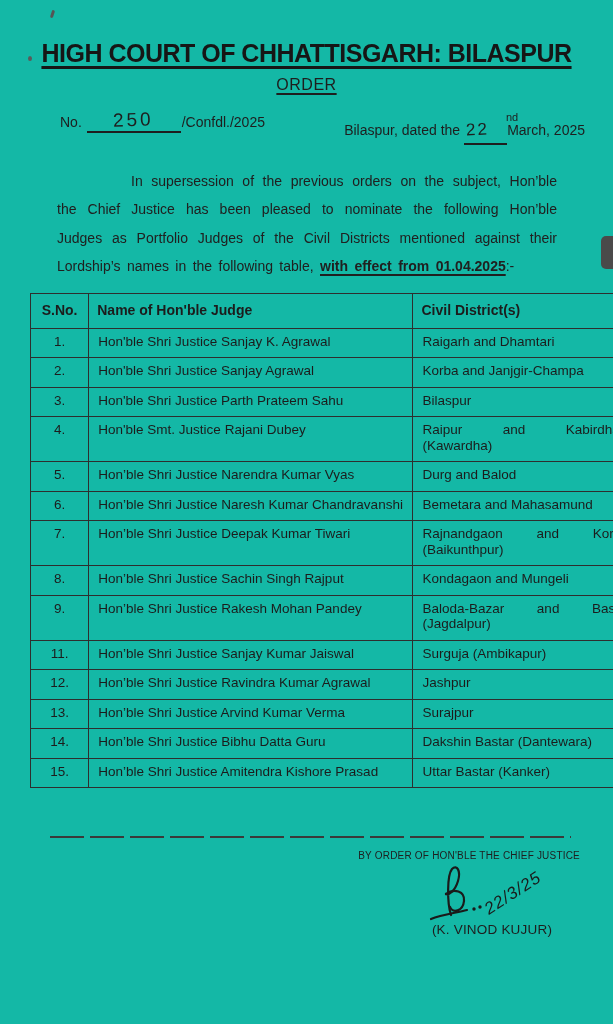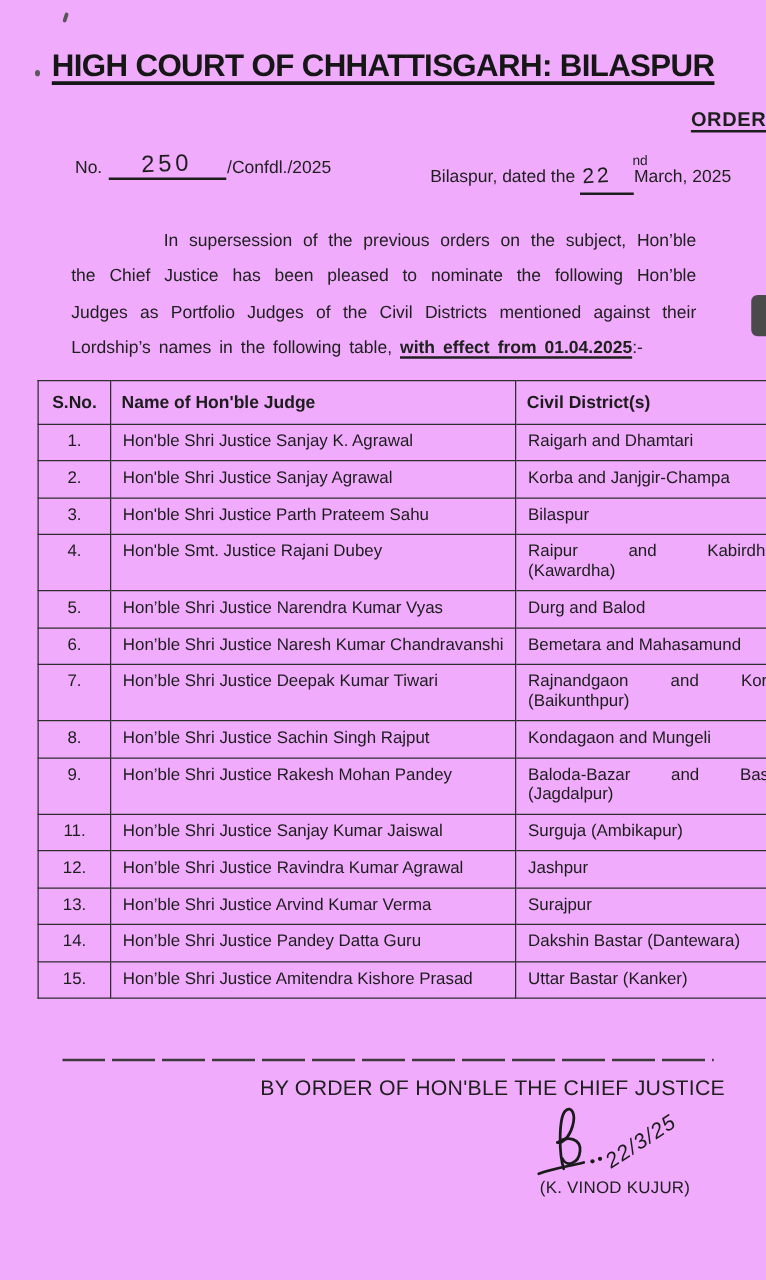--- a/index.html
+++ b/index.html
@@ -1,37 +1,37 @@
 <!DOCTYPE html>
 <html><head>
 <meta charset="utf-8">
 <style>
   * { margin:0; padding:0; box-sizing:border-box; }
   html,body { background:#e8e8e8; }
   body { font-family:"Liberation Sans", sans-serif; }
   .page {
     position:relative; width:613px; height:1024px; margin:0 auto;
-    background:#f0abfc; color:#1e1e1e; overflow:hidden;
+    background:#14b8a6; color:#1e1e1e; overflow:hidden;
   }
   
   .artifact-tick { position:absolute; left:51px; top:10px; width:3px; height:8px;
     background:#555; border-radius:2px; transform:rotate(18deg); }
   .artifact-dot { position:absolute; left:28px; top:56px; width:4px; height:5px;
     background:#5a5a5a; border-radius:50%; }
   .artifact-blob { position:absolute; right:-4px; top:236px; width:16px; height:33px;
     background:#4a4a4a; border-radius:5px; }
 
   .doc-title {
     margin-top:38px; text-align:center;
     font-size:25px; font-weight:bold; letter-spacing:-0.5px; color:#161616;
     line-height:30px;
   }
   .doc-title span { text-decoration:underline; text-decoration-thickness:2.5px; text-underline-offset:4px; }
   .doc-subtitle {
-    margin-top:20px; text-align:right; font-size:16px; font-weight:bold; letter-spacing:0.5px;
+    margin-top:8px; text-align:center; font-size:16px; font-weight:normal; letter-spacing:0.5px;
   }
   .doc-subtitle span { text-decoration:underline; text-decoration-thickness:2px; text-underline-offset:3px; }
 
   .ref-row {
     display:flex; justify-content:space-between; align-items:flex-start;
     margin-top:14px; padding:0 28px 0 60px; font-size:14px;
   }
   .ref-left { line-height:22px; }
   .blank {
     display:inline-block; min-width:94px; border-bottom:2px solid #1e1e1e;
@@ -68,21 +68,21 @@
   table.judges th.col-sno { text-align:center; padding-left:4px; padding-right:4px; }
   table.judges td { padding:5px 9px 8px 9px; line-height:15.5px; }
   table.judges td.col-sno { text-align:center; }
   table.judges td.col-district { text-align:justify; }
   col.c-sno { width:53px; } col.c-name { width:295px; } col.c-district { width:207px; }
 
   .separator {
     margin:48px 0 0 50px; width:521px; height:2px;
     background:repeating-linear-gradient(90deg,#3a3a3a 0 34px,transparent 34px 40px);
   }
-  .by-order { margin:12px 33px 0 0; text-align:right; font-size:17px; letter-spacing:0.2px; }
+  .by-order { margin:12px 33px 0 0; text-align:right; font-size:10px; letter-spacing:0.2px; }
 
   .sig-area { margin:2px 26px 0 0; display:flex; justify-content:flex-end; }
   .signatory { width:210px; margin-left:auto; margin-right:16px; text-align:center;
     font-size:13.5px; line-height:17px; letter-spacing:0.2px; }
 </style>
 </head>
 <body>
 
 <div class="page">
 
@@ -181,21 +181,21 @@
           <td class="col-name">Hon’ble Shri Justice Ravindra Kumar Agrawal</td>
           <td class="col-district">Jashpur</td>
         </tr>
         <tr>
           <td class="col-sno">13.</td>
           <td class="col-name">Hon’ble Shri Justice Arvind Kumar Verma</td>
           <td class="col-district">Surajpur</td>
         </tr>
         <tr>
           <td class="col-sno">14.</td>
-          <td class="col-name">Hon’ble Shri Justice Pandey Datta Guru</td>
+          <td class="col-name">Hon’ble Shri Justice Bibhu Datta Guru</td>
           <td class="col-district">Dakshin Bastar (Dantewara)</td>
         </tr>
         <tr>
           <td class="col-sno">15.</td>
           <td class="col-name">Hon’ble Shri Justice Amitendra Kishore Prasad</td>
           <td class="col-district">Uttar Bastar (Kanker)</td>
         </tr>
       </tbody>
   </table>
 

